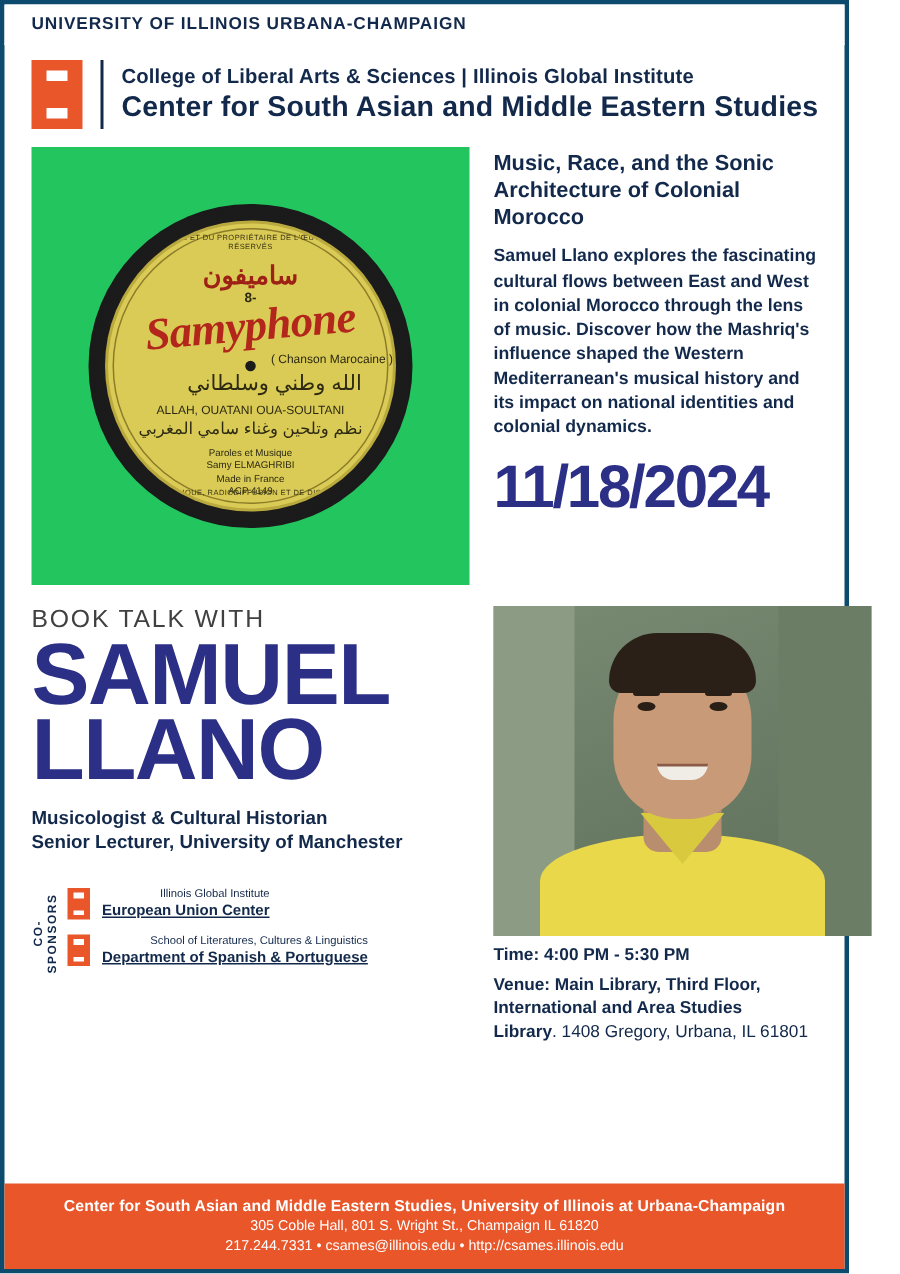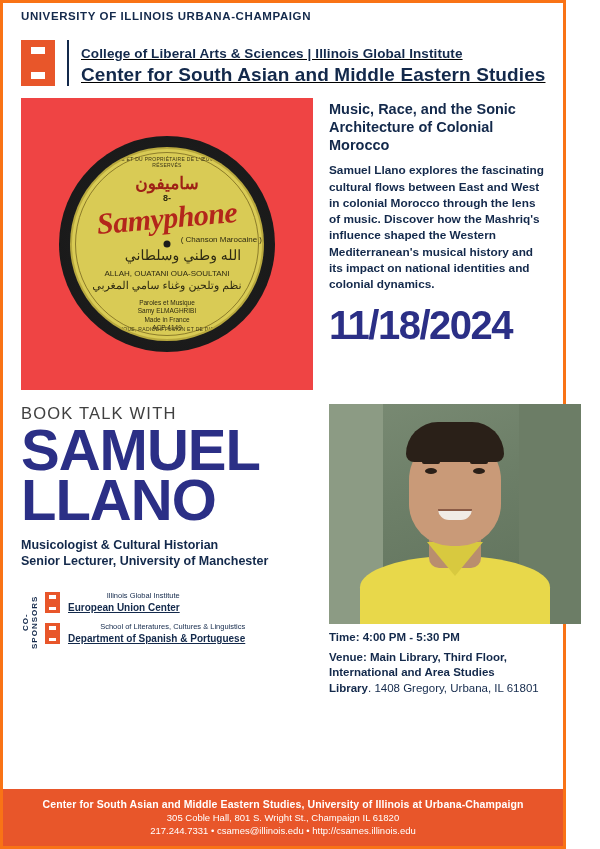--- a/index.html
+++ b/index.html
@@ -12,44 +12,43 @@
     background: #ffffff;
     font-family: "Liberation Sans", sans-serif;
     overflow: hidden;
     position: relative;
   }
   .poster {
     width: 566px;
     height: 849px;
     position: relative;
     box-sizing: border-box;
-    border: 3px solid #f97316;
+    border: 3px solid #0c4a6e;
     background: #ffffff;
   }
   
   .topbar {
     height: 26px;
     background: #ffffff;
     display: flex;
     align-items: center;
     padding-left: 18px;
     border-bottom: 1px solid #ffffff;
   }
   .topbar-text {
     font-size: 11.5px;
     font-weight: bold;
     letter-spacing: 0.6px;
     color: #13294b;
   }
   
   .header {
     display: flex;
-    align-items: flex-end;
+    align-items: center;
     padding: 8px 0 6px 18px;
-    text-decoration: underline;
   }
   .block-i {
     width: 34px;
     height: 46px;
     background: #e8562a;
     position: relative;
     flex: 0 0 auto;
     margin-top: 2px;
   }
   .block-i::before {
@@ -100,21 +99,21 @@
   }
   .row-top {
     display: flex;
     gap: 16px;
   }
   
   .record-wrap {
     width: 292px;
     height: 292px;
     flex: 0 0 auto;
-    background: #ef4444;
+    background: #22c55e;
     position: relative;
     overflow: hidden;
   }
   .record-disc {
     position: absolute;
     left: 50%;
     top: 50%;
     transform: translate(-50%, -50%);
     width: 216px;
     height: 216px;

